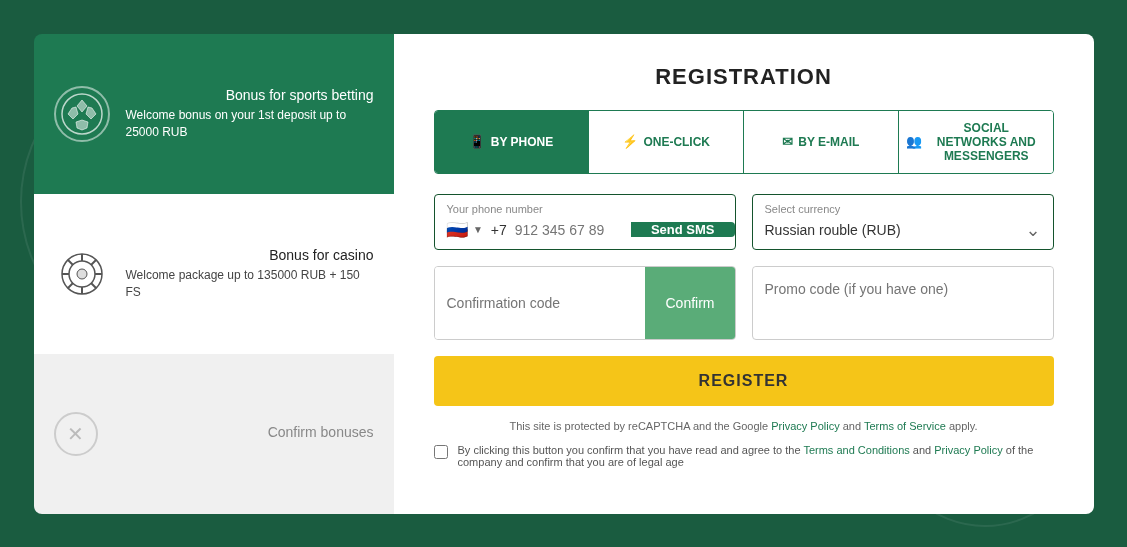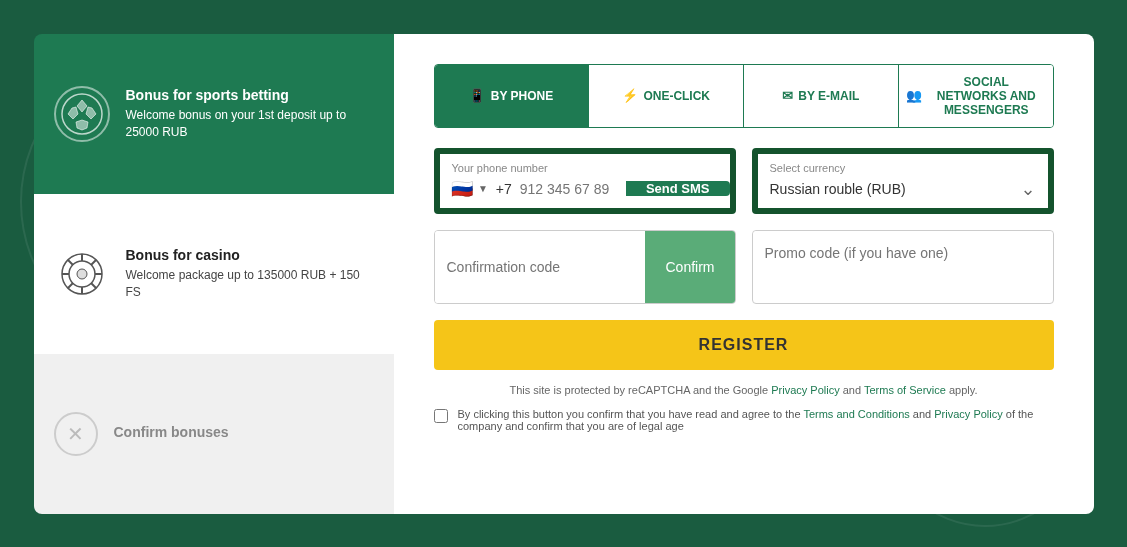--- a/index.html
+++ b/index.html
@@ -92,23 +92,24 @@
       height: 56px;
       border: 2px solid rgba(255,255,255,0.5);
       border-radius: 50%;
     }
 
     .bonus-text {
       flex: 1;
     }
 
     .bonus-title {
-      font-weight: bold;
+      font-weight: normal;
       font-size: 14px;
       margin-bottom: 4px;
+      text-align: right;
     }
 
     .bonus-desc {
       font-size: 12px;
       line-height: 1.4;
     }
 
     .sports .bonus-title,
     .sports .bonus-desc {
       color: #ffffff;
@@ -212,21 +213,21 @@
     
     .form-row {
       display: flex;
       gap: 16px;
       margin-bottom: 16px;
     }
 
     .field-group {
       flex: 1;
       position: relative;
-      border: 6px solid #14532d;
+      border: 1px solid #14532d;
       border-radius: 4px;
       padding: 8px 12px;
     }
 
     .field-label {
       font-size: 11px;
       color: #888;
       margin-bottom: 4px;
     }
 
@@ -463,20 +464,21 @@
 
     <div class="bonus-card reject">
       <div class="reject-icon">✕</div>
       <div class="bonus-text">
         <div class="bonus-title">Confirm bonuses</div>
       </div>
     </div>
   </div>
 
   <div class="right-panel">
+    <h2 class="reg-title">REGISTRATION</h2>
 
     
     <div class="tabs">
       <div class="tab active">
         <span class="tab-icon">📱</span>
         <span>BY PHONE</span>
       </div>
       <div class="tab">
         <span class="tab-icon">⚡</span>
         <span>ONE-CLICK</span>

